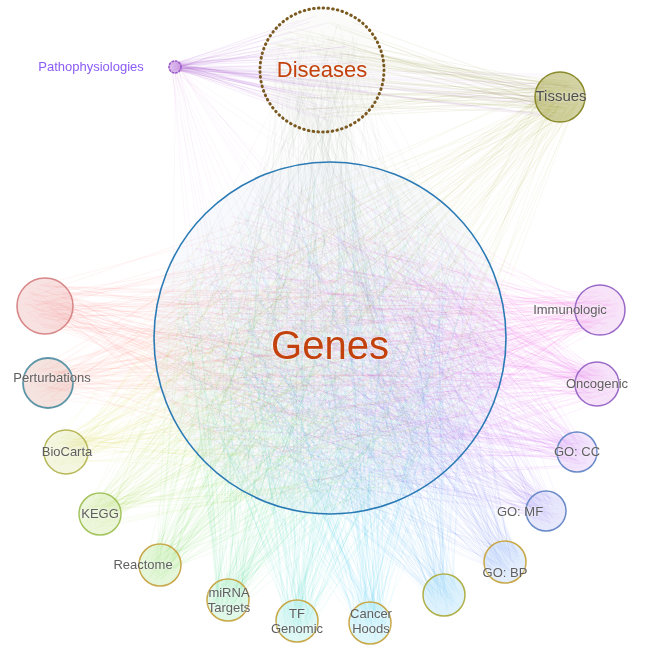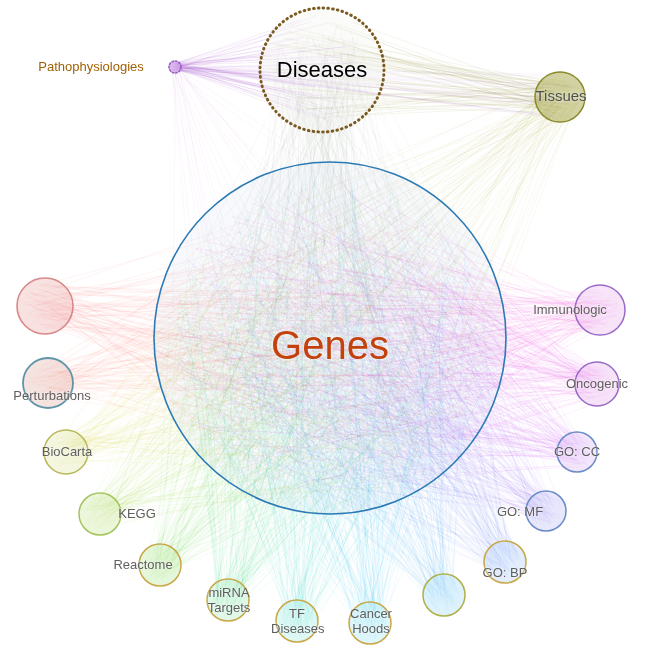--- a/index.html
+++ b/index.html
@@ -1707,29 +1707,29 @@
         <circle cx="444" cy="595" r="21" fill="rgba(180,226,250,0.45)" stroke="#b0b048" stroke-width="1.5"></circle>
         <circle cx="505" cy="562" r="21" fill="rgba(190,215,250,0.45)" stroke="#c8a848" stroke-width="1.5"></circle>
         <circle cx="546" cy="511" r="20" fill="rgba(205,205,248,0.45)" stroke="#6a8ac8" stroke-width="1.5"></circle>
         <circle cx="577" cy="452" r="20" fill="rgba(226,198,248,0.45)" stroke="#6a8ac8" stroke-width="1.5"></circle>
         <circle cx="597" cy="384" r="22" fill="rgba(238,192,242,0.45)" stroke="#9a6ac8" stroke-width="1.5"></circle>
         <circle cx="600" cy="310" r="25" fill="rgba(240,196,242,0.45)" stroke="#9a6ac8" stroke-width="1.5"></circle>
       </g>
     </svg>
   <div class="labels">
     <div class="node-label" style="left: 330px; top: 345px; font-size: 40px; color: #c2410c;">Genes</div>
-    <div class="node-label" style="left: 322px; top: 70px; font-size: 22px; color: #000000;">Diseases</div>
-    <div class="node-label" style="left: 91px; top: 67px; font-size: 13px; color: #a16207;">Pathophysiologies</div>
+    <div class="node-label" style="left: 322px; top: 70px; font-size: 22px; color: #c2410c;">Diseases</div>
+    <div class="node-label" style="left: 91px; top: 67px; font-size: 13px; color: #8b5cf6;">Pathophysiologies</div>
     <div class="node-label" style="left: 561px; top: 96px; font-size: 15px; color: rgb(79, 79, 79);">Tissues</div>
-    <div class="node-label" style="left: 52px; top: 396px;">Perturbations</div>
+    <div class="node-label" style="left: 52px; top: 378px;">Perturbations</div>
     <div class="node-label" style="left: 67px; top: 452px;">BioCarta</div>
-    <div class="node-label" style="left: 100px; top: 514px; margin-left: 37px;">KEGG</div>
+    <div class="node-label" style="left: 100px; top: 514px;">KEGG</div>
     <div class="node-label" style="left: 143px; top: 565px;">Reactome</div>
     <div class="node-label" style="left: 229px; top: 601px; white-space: normal; width: 58px;">miRNA Targets</div>
-    <div class="node-label" style="left: 297px; top: 622px; white-space: normal; width: 52px;">TF Diseases</div>
+    <div class="node-label" style="left: 297px; top: 622px; white-space: normal; width: 52px;">TF Genomic</div>
     <div class="node-label" style="left: 371px; top: 622px; white-space: normal; width: 52px;">Cancer Hoods</div>
     <div class="node-label" style="left: 505px; top: 563px; margin-top: 10px;">GO: BP</div>
     <div class="node-label" style="left: 520px; top: 512px;">GO: MF</div>
     <div class="node-label" style="left: 577px; top: 452px;">GO: CC</div>
     <div class="node-label" style="left: 597px; top: 384px;">Oncogenic</div>
     <div class="node-label" style="left: 570px; top: 310px;">Immunologic</div>
   </div>
 </div>
 
 </body></html>

